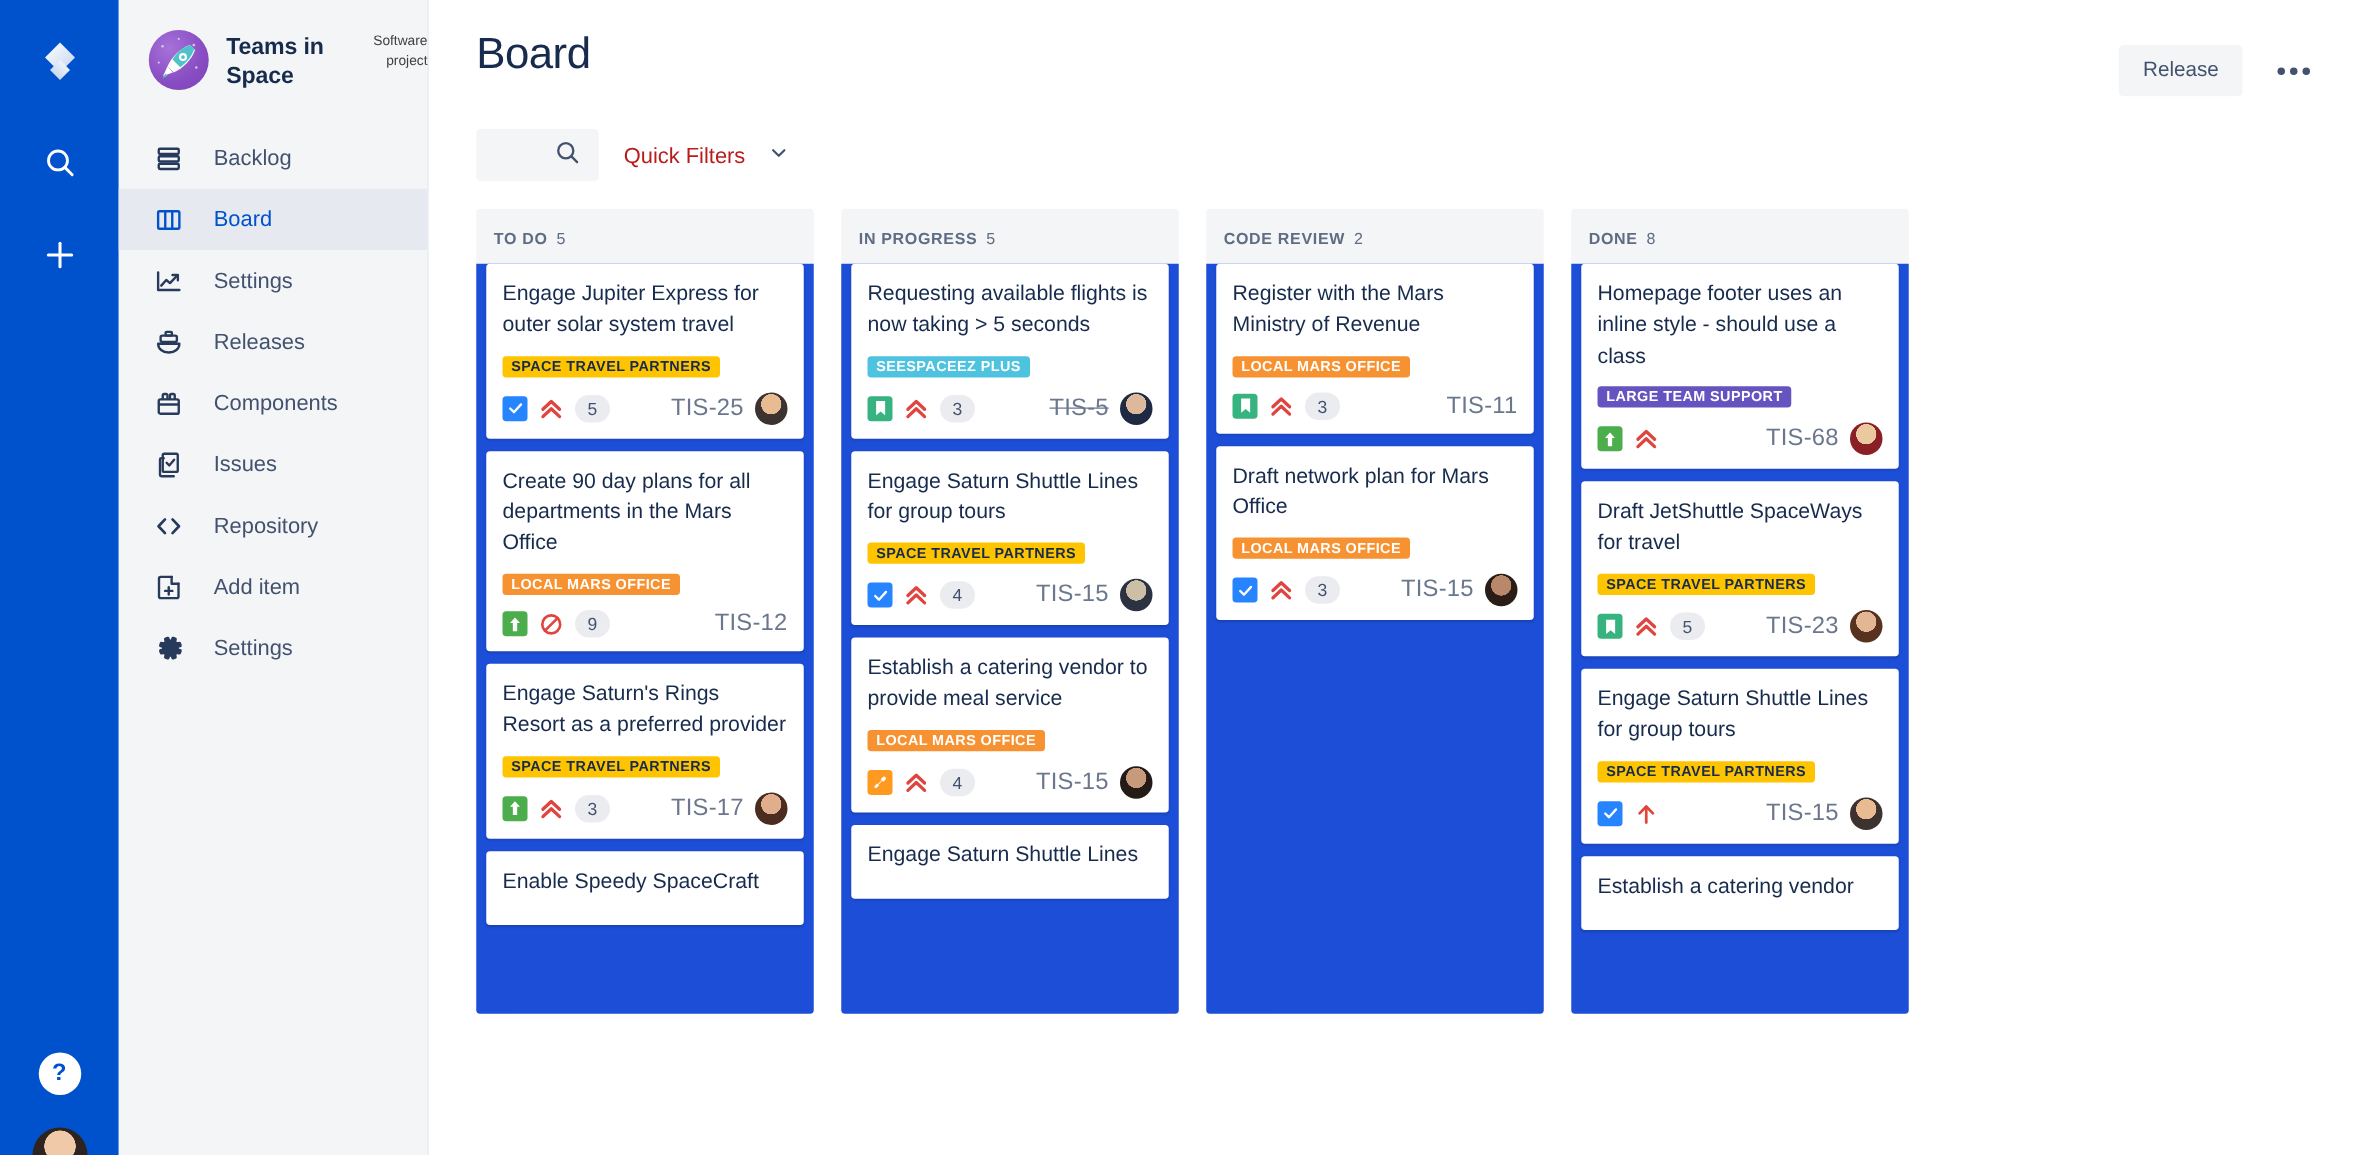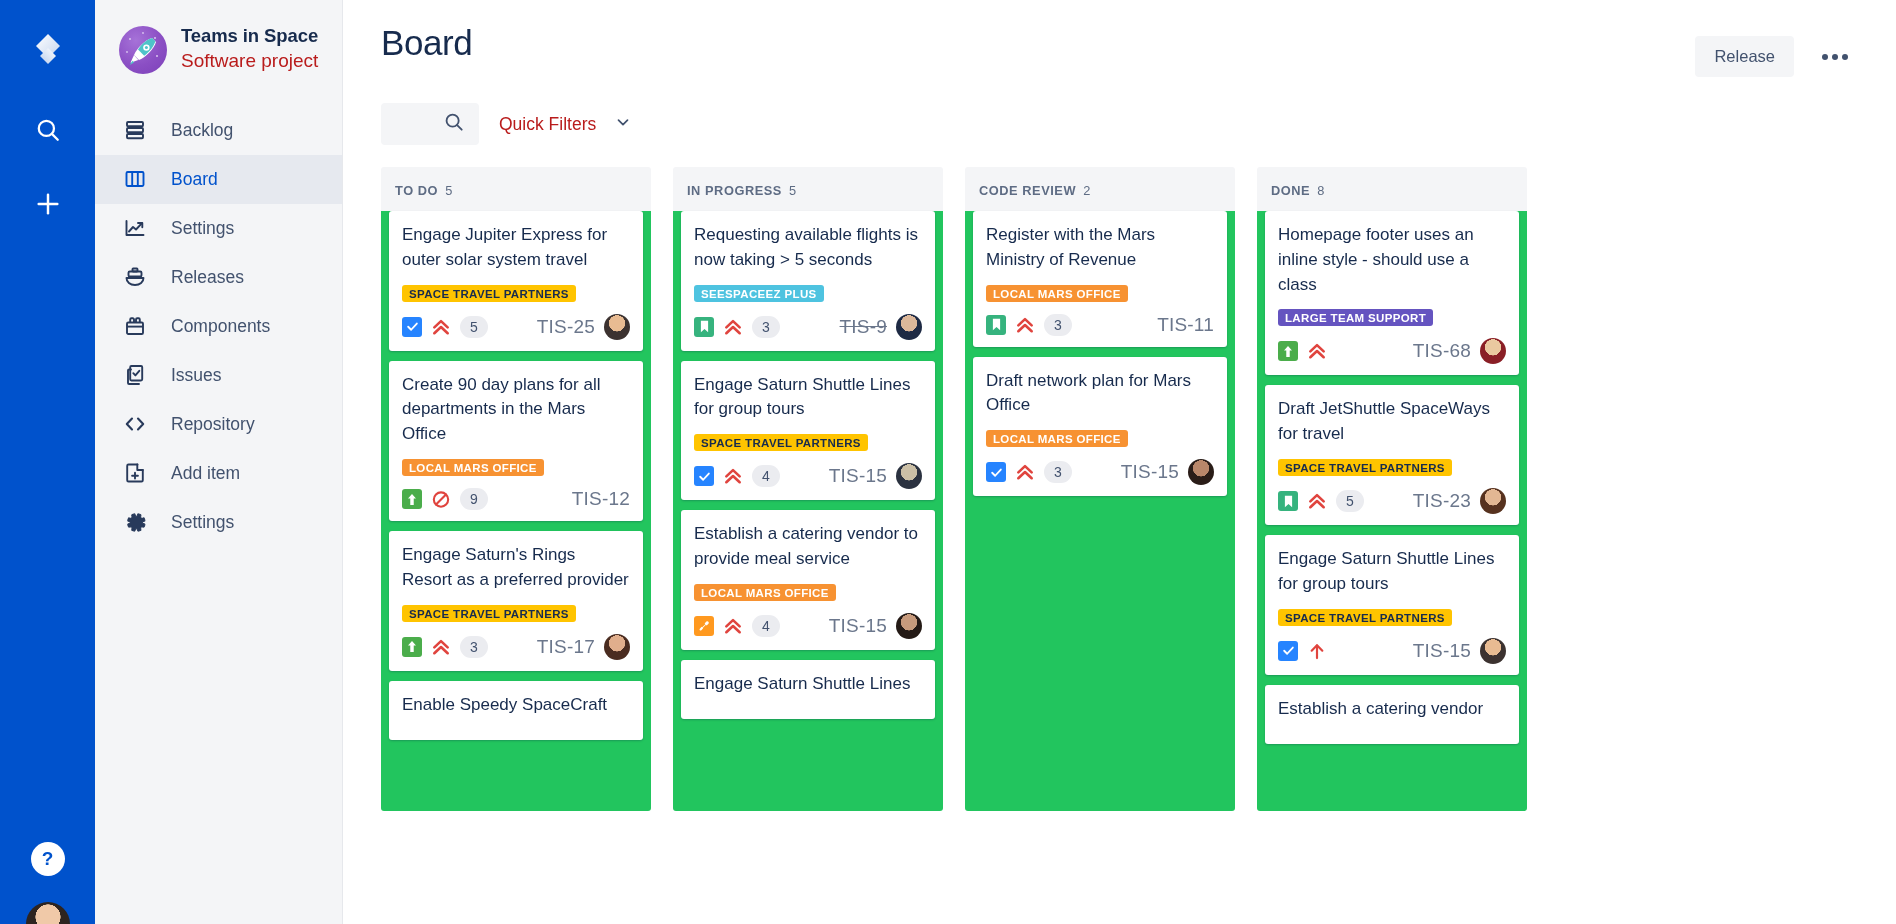--- a/index.html
+++ b/index.html
@@ -38,23 +38,23 @@
     border-right: 1px solid #e6e8ec;
     padding-top: 24px;
     position: relative;
   }
   .proj { display: flex; align-items: center; gap: 14px; padding: 0 0 0 24px; margin-bottom: 30px; }
   .proj-ava {
     width: 48px; height: 48px; border-radius: 50%; flex:0 0 48px;
     background: radial-gradient(circle at 35% 30%, #a672d8 0%, #8b4fc4 55%, #7b3fb8 100%);
     position: relative; overflow: hidden;
   }
-  .proj-text { display:flex; flex-direction: column; min-width:0; }
+  .proj-text { display:flex; min-width:0; }
   .proj-name { font-size: 18.5px; font-weight: 700; color: #172B4D; letter-spacing: -.1px; line-height: 1.25; }
-  .proj-sub  { font-size: 19px; color: #b91c1c; line-height: 1.5; }
+  .proj-sub  { font-size: 11px; color: #404040; line-height: 1.5; text-align: right; }
 
   .nav-item {
     display: flex; align-items: center; gap: 22px;
     height: 49px; padding-left: 26px; cursor: pointer;
     color: #42526E; font-size: 17.5px;
     text-decoration: none;
   }
   .nav-item.active { background: #E6E9EF; color: #0052CC; font-weight: 500; }
   .nav-item.active .nav-ico svg { stroke: #0052CC; }
   .nav-ico { width: 28px; height: 28px; flex: 0 0 28px; display:flex; align-items:center; justify-content:center; }
@@ -82,21 +82,21 @@
 
   
   .board { display:flex; gap: 22px; margin-top: 22px; align-items: flex-start; }
   .col { width: 270px; flex: 0 0 270px; }
   .col-head {
     background:#F4F5F7; border-radius: 3px 3px 0 0;
     padding: 16px 14px 13px 14px;
     font-size: 12.8px; letter-spacing: .55px; font-weight: 700; color: #5E6C84;
   }
   .col-head .cnt { font-weight: 400; margin-left: 3px; }
-  .col-body { background:#22c55e; border-radius: 0 0 3px 3px; padding: 0 8px 8px 8px; min-height: 600px; }
+  .col-body { background:#1d4ed8; border-radius: 0 0 3px 3px; padding: 0 8px 8px 8px; min-height: 600px; }
 
   .card {
     background:#fff; border-radius: 3px; box-shadow: 0 1px 2px rgba(9,30,66,.25);
     padding: 12px 13px 11px 13px; margin-bottom: 10px; cursor: pointer;
   }
   .card-title { font-size: 17px; line-height: 1.46; color:#172B4D; margin-bottom: 11px; }
   .epic {
     display:inline-block; font-size: 11.5px; font-weight:700; letter-spacing:.35px;
     padding: 3px 7px 2px 7px; border-radius: 3px; margin-bottom: 12px; text-transform: uppercase;
   }
@@ -385,21 +385,21 @@
                   </svg>
                 </span>
                 <span class="pico">
                   <svg width="20" height="20" viewBox="0 0 24 24" fill="none" stroke="#E0443E" stroke-width="3.1" stroke-linecap="round" stroke-linejoin="round">
                     <polyline points="4,12.5 12,5 20,12.5"></polyline>
                     <polyline points="4,19.5 12,12 20,19.5"></polyline>
                   </svg>
                 </span>
                 <span class="count">3</span>
                 <span class="spacer"></span>
-                <span class="key done">TIS-9</span>
+                <span class="key done">TIS-5</span>
                 <span class="ava" style="background: radial-gradient(circle at 50% 36%, rgb(221, 184, 154) 0px, rgb(221, 184, 154) 38%, rgb(30, 42, 68) 39%, rgb(30, 42, 68) 100%);"></span>
               </div></div>
             <div class="card"><div class="card-title">Engage Saturn Shuttle Lines for group tours</div><div class="epic" style="background: rgb(255, 196, 0); color: rgb(23, 43, 77);">SPACE TRAVEL PARTNERS</div><div class="card-foot">
                 <span class="tico task">
                   <svg width="13" height="13" viewBox="0 0 24 24" fill="none" stroke="#fff" stroke-width="3.4" stroke-linecap="round" stroke-linejoin="round">
                     <polyline points="4,12.5 9.5,18 20,6.5"></polyline>
                   </svg>
                 </span>
                 <span class="pico">
                   <svg width="20" height="20" viewBox="0 0 24 24" fill="none" stroke="#E0443E" stroke-width="3.1" stroke-linecap="round" stroke-linejoin="round">

